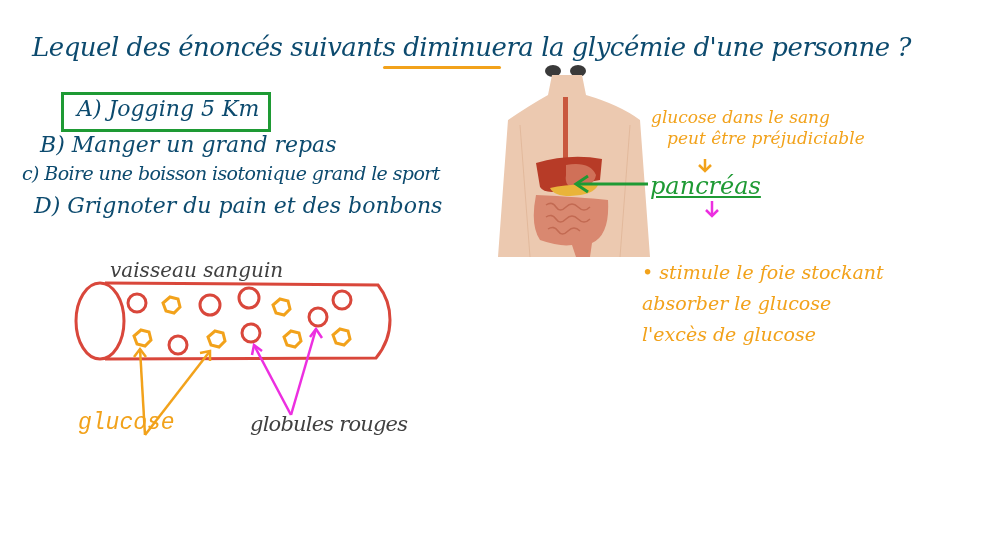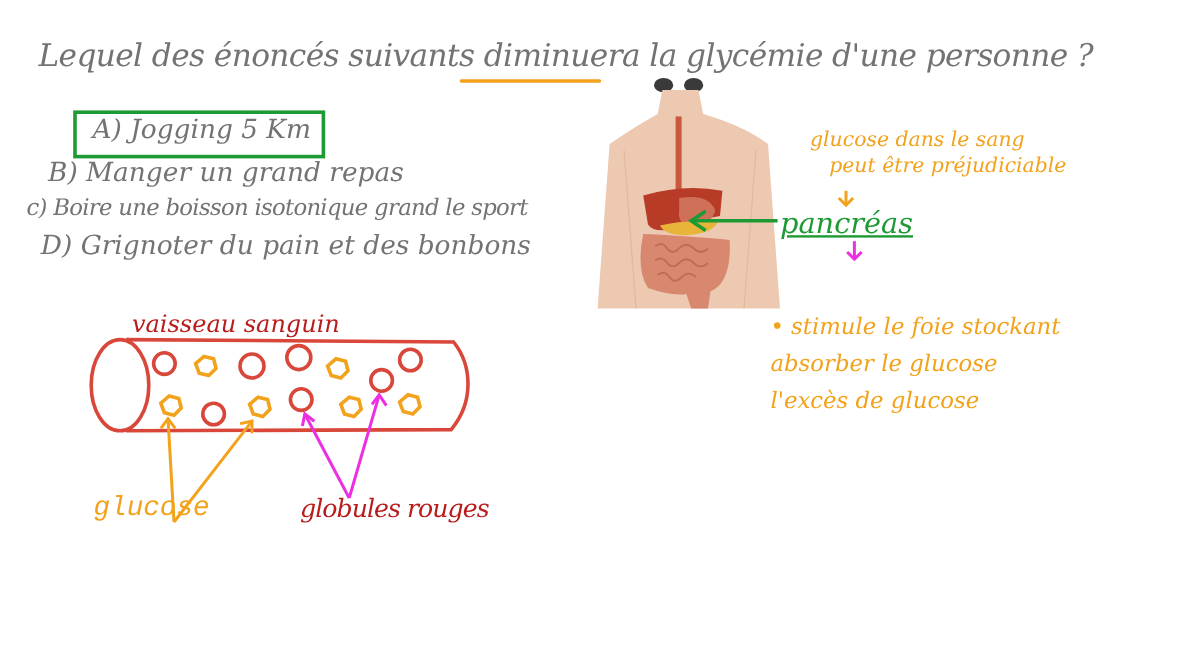--- a/index.html
+++ b/index.html
@@ -1,31 +1,31 @@
 <!DOCTYPE html>
 <html><head>
 <meta charset="utf-8">
 <style>
   html,body{margin:0;padding:0;background:#fff;}
   body{width:992px;height:558px;position:relative;overflow:hidden;font-family:"DejaVu Serif",serif;}
   .hw{font-family:"DejaVu Serif",serif;font-style:italic;position:absolute;white-space:nowrap;}
-  .dark{color:#737373;text-align:center;}
+  .dark{color:#0c4a6e;text-align:center;}
   .orange{color:#f2a21b;}
   .green{color:#1e9a34;}
-  .pink{color:#b91c1c;}
+  .pink{color:#404040;}
   #question{left:32px;top:32px;font-size:26px;letter-spacing:-0.5px;}
   #underline{position:absolute;left:383px;top:66px;width:118px;height:3px;background:#f2a21b;border-radius:2px;}
   .opt{font-size:22px;}
   #optA{left:40px;top:96px;margin-left:37px;}
   #boxA{position:absolute;left:61px;top:92px;width:210px;height:40px;border:3px solid #1e9a34;box-sizing:border-box;}
   #optB{left:40px;top:132px;}
   #optC{left:22px;top:162px;font-size:19px;letter-spacing:-0.6px;}
   #optD{left:34px;top:193px;}
   #body-illus{position:absolute;left:490px;top:75px;width:170px;height:182px;}
-  #note1{left:675px;top:107px;font-size:17px;line-height:21px;text-align:left;}
+  #note1{left:651px;top:107px;font-size:17px;line-height:21px;text-align:left;}
   #pancreas{left:650px;top:172px;font-size:24px;text-decoration:underline;}
   #bullets{left:642px;top:257px;font-size:19px;line-height:31px;}
   #vessel-label{left:110px;top:258px;font-size:20px;}
   #vessel{position:absolute;left:60px;top:275px;width:330px;height:180px;}
   #glucose-label{left:78px;top:410px;font-size:23px;font-family:Liberation Mono, monospace;}
   #rbc-label{left:250px;top:412px;font-size:21px;letter-spacing:-0.8px;}
   svg{overflow:visible;}
 </style>
 </head>
 <body>

